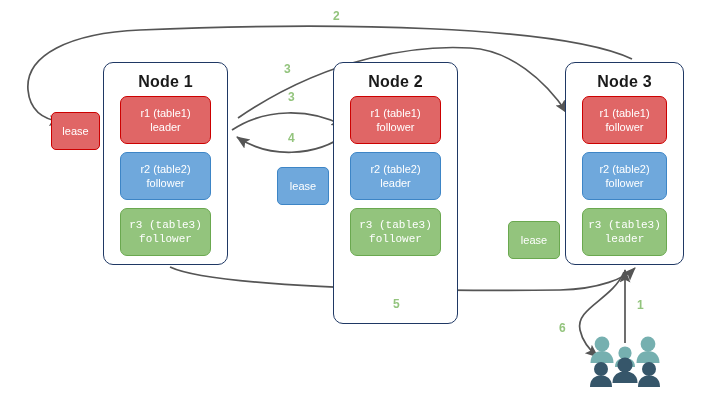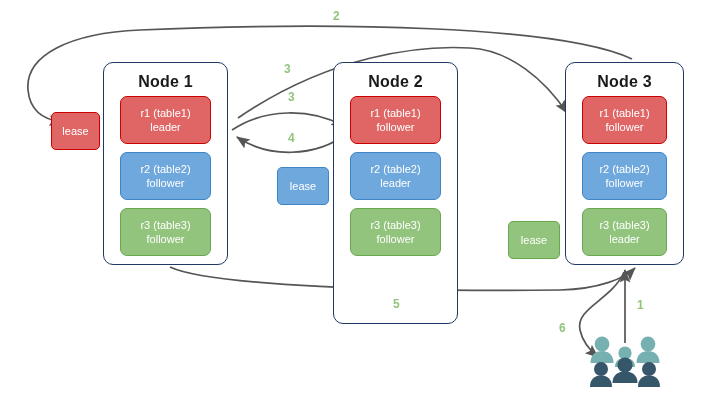--- a/index.html
+++ b/index.html
@@ -32,21 +32,21 @@
     color:#ffffff;font-size:11px;line-height:14px;text-align:center;
   }
   .replica .l1{display:block;}
   .replica .l2{display:block;}
   .r-red{background:#e06666;border:1.6px solid #cc0000;}
   .r-blue{background:#6fa8dc;border:1.6px solid #3d85c6;}
   .r-green{background:#93c47d;border:1.6px solid #6aa84f;}
 
   .rep1{top:33px;}
   .rep2{top:89px;}
-  .rep3{top:145px;}
+  .rep3{top:145px;font-family:Liberation Mono, monospace;}
 
   
   .lease{
     position:absolute;
     height:38px;
     border-radius:5px;
     box-sizing:border-box;
     display:flex;align-items:center;justify-content:center;
     color:#ffffff;font-size:11px;
   }

